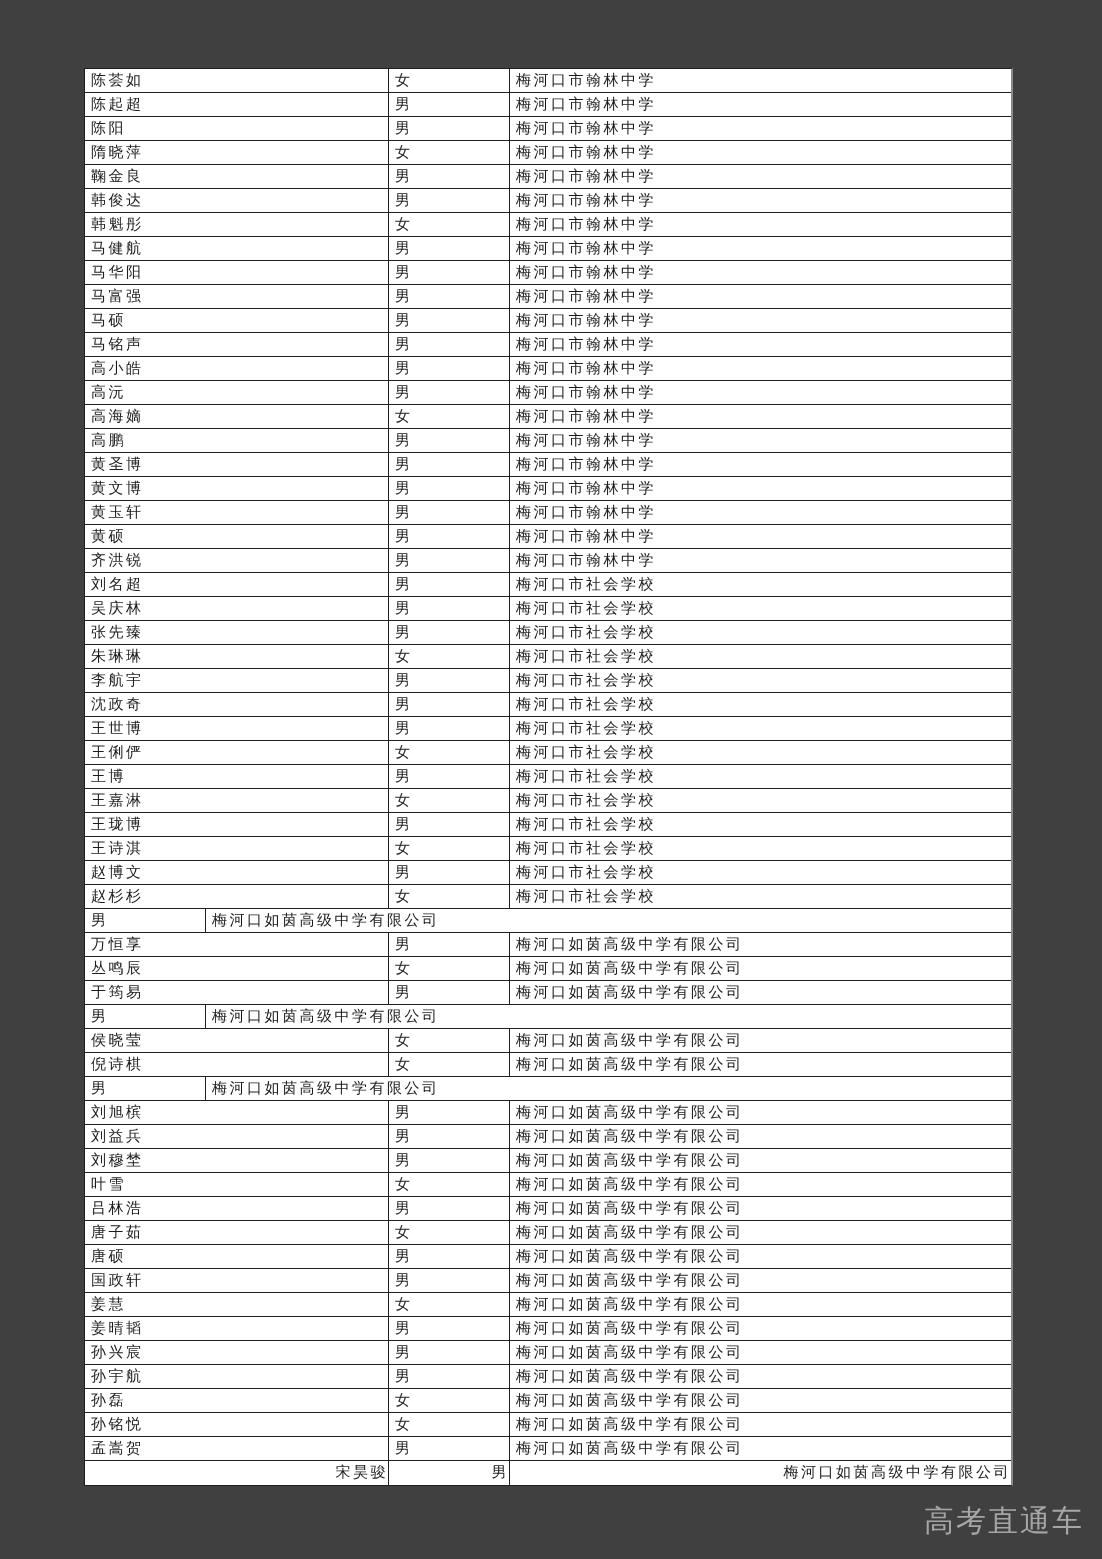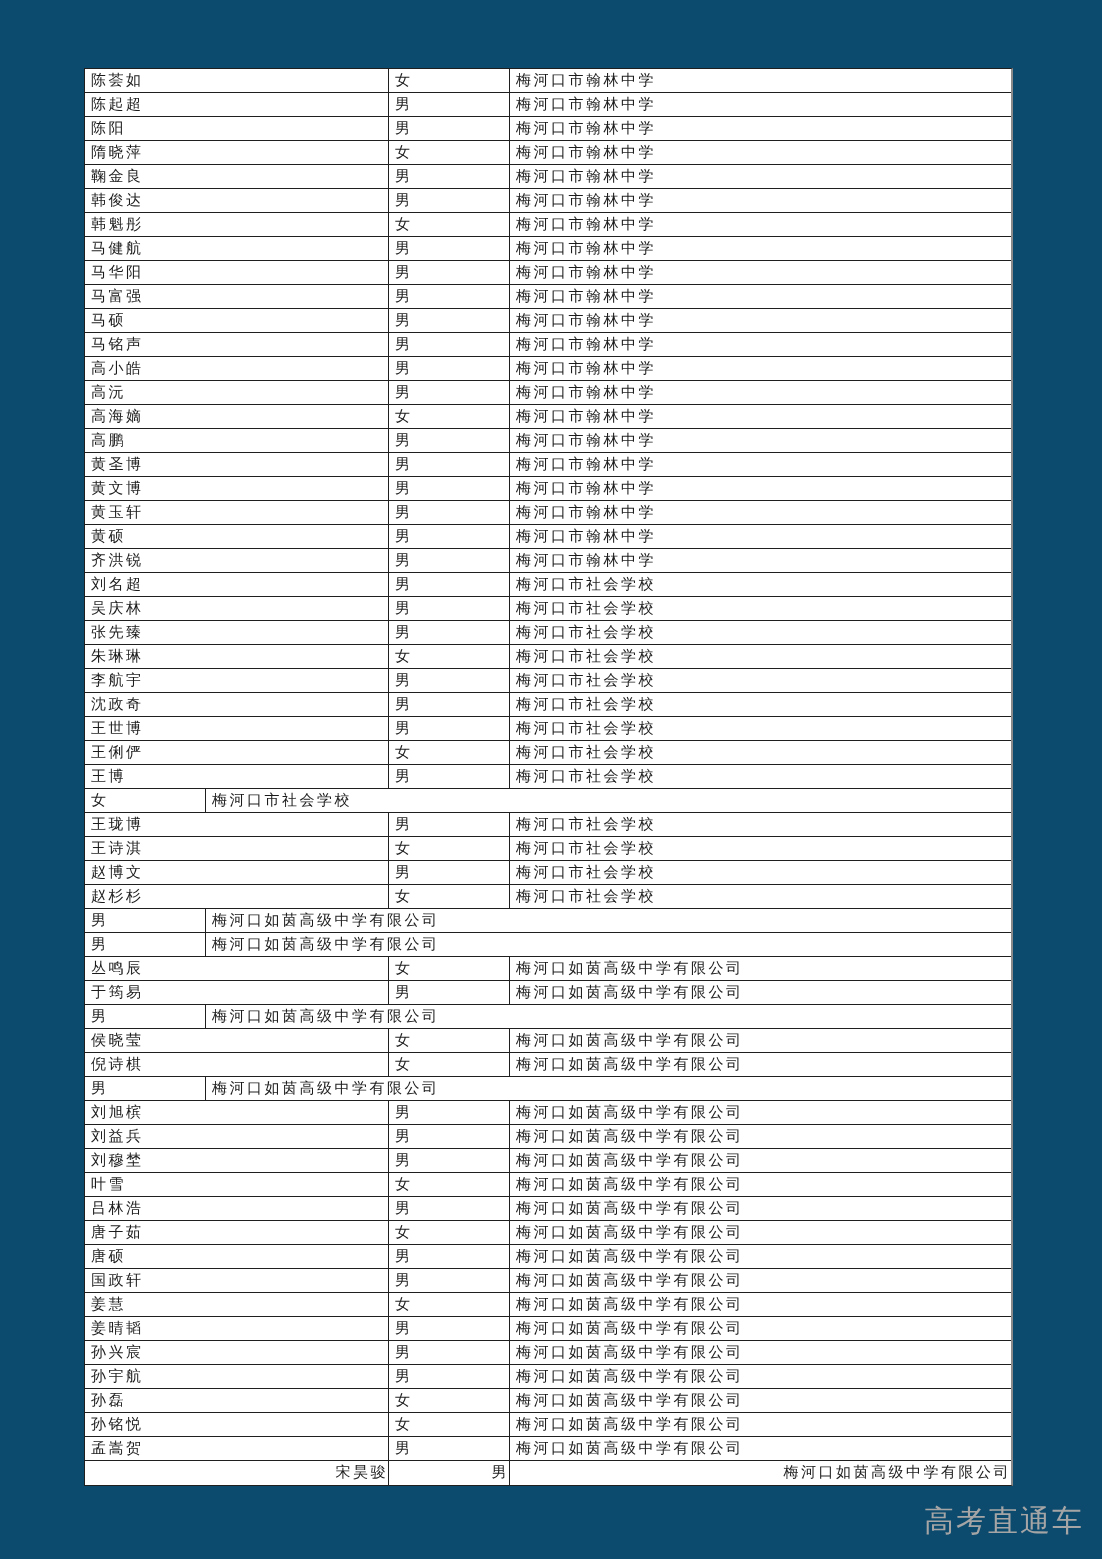--- a/index.html
+++ b/index.html
@@ -6,21 +6,21 @@
   body {
     width: 1102px;
     height: 1559px;
     background: #ffffff;
     position: relative;
     font-family: "Liberation Serif", serif;
   }
   .page {
     position: absolute;
     inset: 0;
-    background: #0c4a6e;
+    background: #404040;
   }
   .students-table {
     position: absolute;
     left: 84px;
     top: 68px;
     width: 929px;
     box-sizing: border-box;
     border-top: 1px solid #1f1f1f;
     border-left: 1px solid #1f1f1f;
     border-bottom: 1px solid #1f1f1f;
@@ -239,20 +239,21 @@
         <div class="td school">梅河口市社会学校</div>
       </div>
 
       <div class="tr">
         <div class="td name">王博</div>
         <div class="td gender">男</div>
         <div class="td school">梅河口市社会学校</div>
       </div>
 
       <div class="tr">
+        <div class="td name">王嘉淋</div>
         <div class="td gender">女</div>
         <div class="td school">梅河口市社会学校</div>
       </div>
 
       <div class="tr">
         <div class="td name">王珑博</div>
         <div class="td gender">男</div>
         <div class="td school">梅河口市社会学校</div>
       </div>
 
@@ -273,20 +274,21 @@
         <div class="td gender">女</div>
         <div class="td school">梅河口市社会学校</div>
       </div>
 
       <div class="tr">
         <div class="td gender">男</div>
         <div class="td school">梅河口如茵高级中学有限公司</div>
       </div>
 
       <div class="tr">
+        <div class="td name">万恒享</div>
         <div class="td gender">男</div>
         <div class="td school">梅河口如茵高级中学有限公司</div>
       </div>
 
       <div class="tr">
         <div class="td name">丛鸣辰</div>
         <div class="td gender">女</div>
         <div class="td school">梅河口如茵高级中学有限公司</div>
       </div>
 

